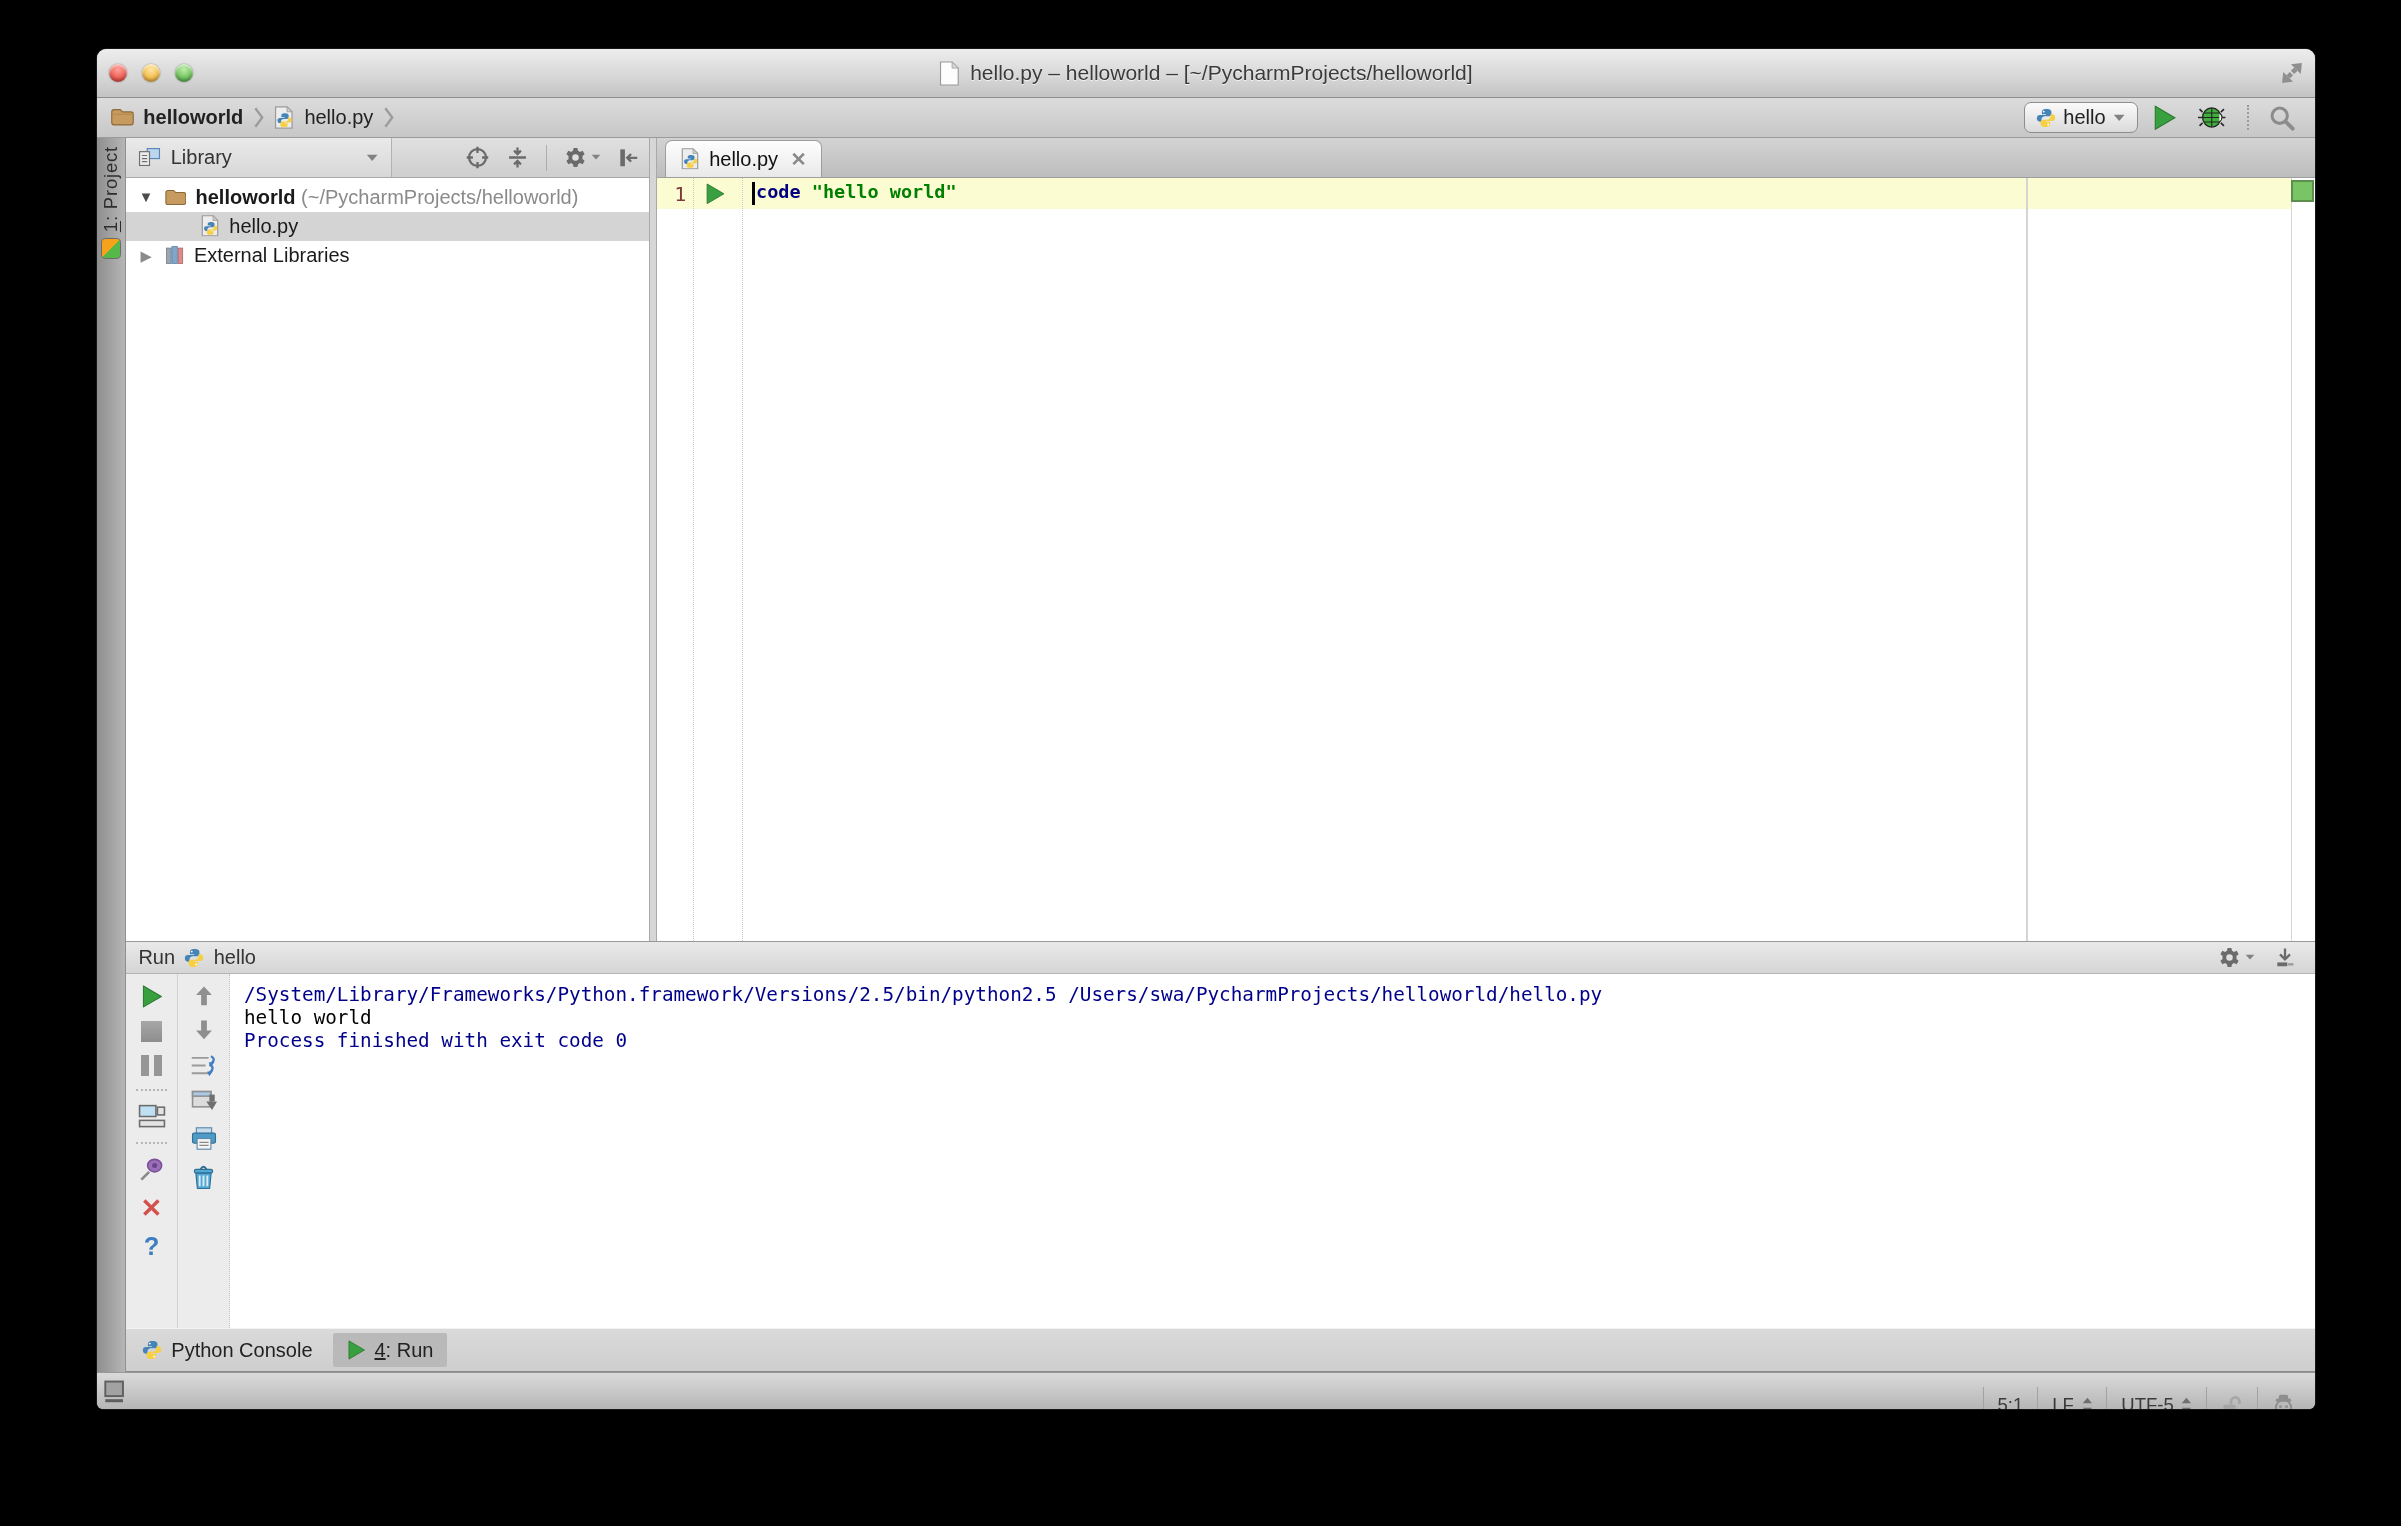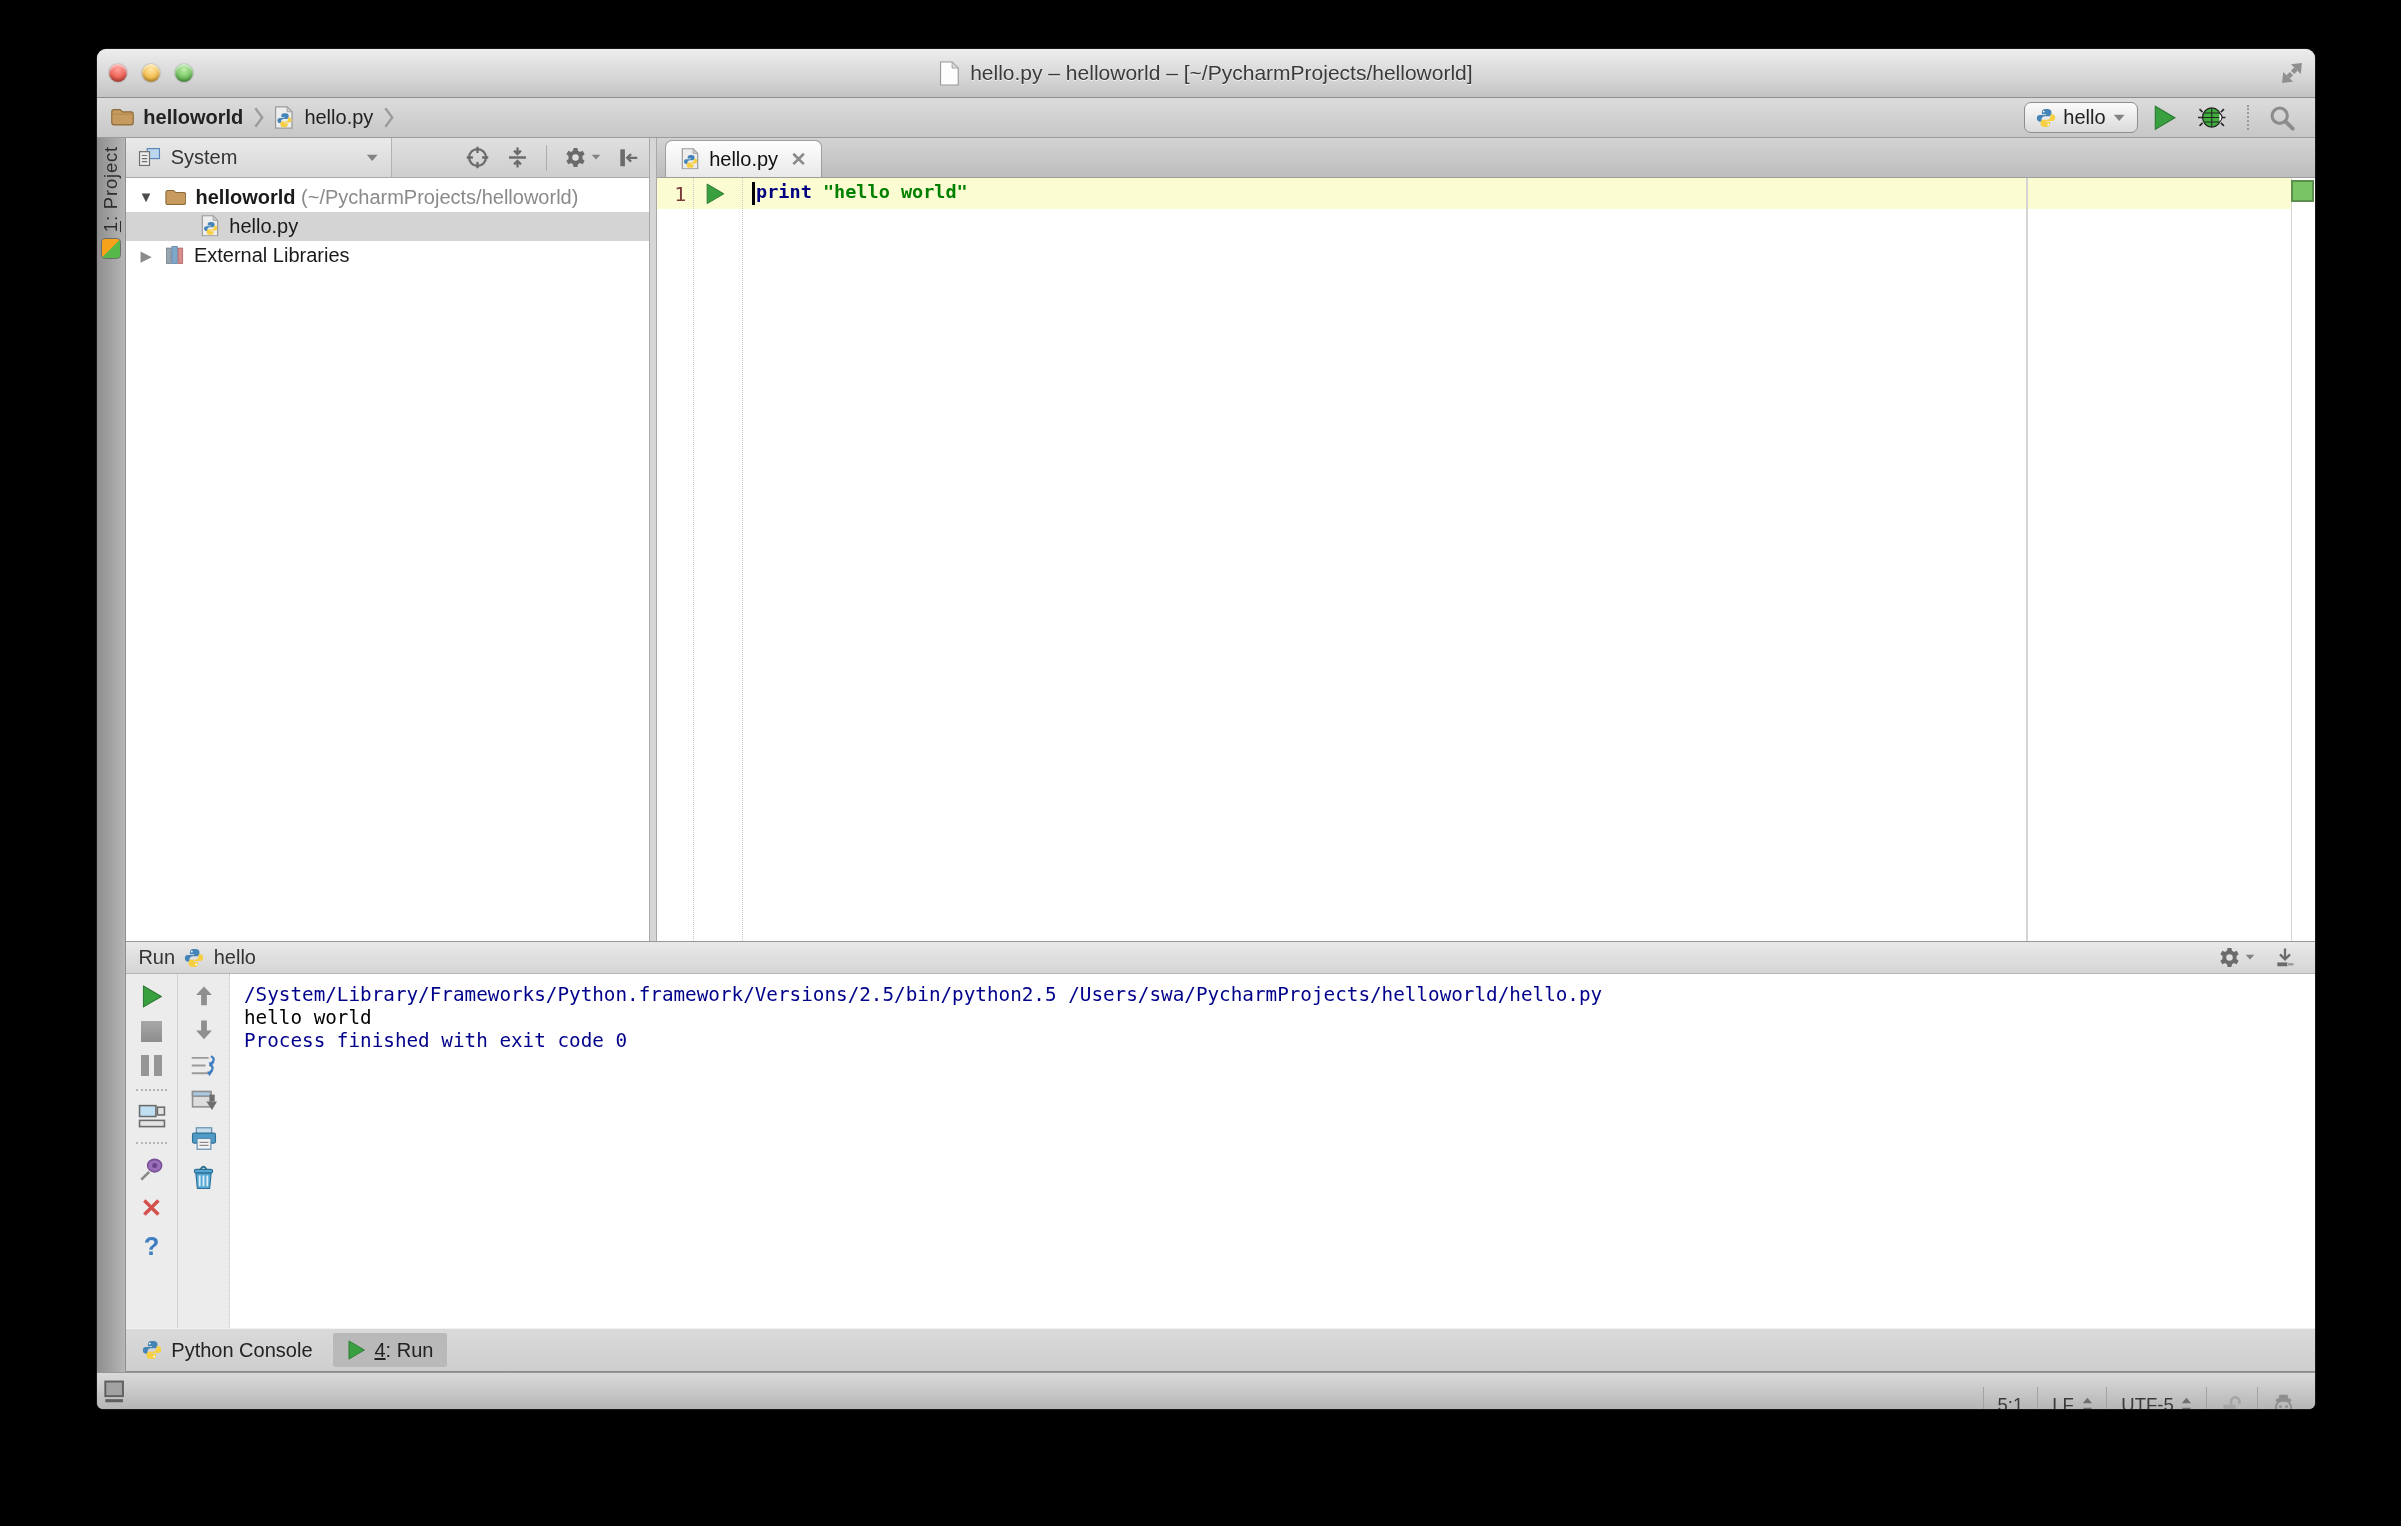--- a/index.html
+++ b/index.html
@@ -272,21 +272,21 @@
       <div class="upper">
 
         <div class="project-panel">
           <div class="panel-header">
             <div class="project-selector">
               <svg class="ico" width="23" height="21.6" viewBox="0 0 30 28">
                 <rect x="12" y="2" width="16" height="13" fill="#bcd6ee" stroke="#5a87b8" stroke-width="1.5"></rect>
                 <rect x="2" y="6" width="13" height="18" fill="#ececec" stroke="#6f6f6f" stroke-width="1.5"></rect>
                 <path d="M5 11h7M5 15h7M5 19h7" stroke="#6f6f6f" stroke-width="1.5"></path>
               </svg>
-              <span>System</span>
+              <span>Library</span>
               <svg class="ico arr" width="12.4" height="7.7" viewBox="0 0 16 10">
                   <use href="#downtri"></use>
                 </svg>
             </div>
             <div class="panel-header-icons">
               <svg class="ico" width="23" height="23" viewBox="0 0 30 30">
                 <circle cx="15" cy="15" r="11" fill="none" stroke="#6b6b6b" stroke-width="3"></circle>
                 <path d="M15 1v8M15 21v8M1 15h8M21 15h8" stroke="#6b6b6b" stroke-width="3"></path>
               </svg>
               <svg class="ico" width="23" height="23" viewBox="0 0 30 30">
@@ -349,21 +349,21 @@
           <div class="editor-body">
             <div class="cur-line"></div>
             <div class="gutter-col-a"></div>
             <div class="gutter-col-b"></div>
             <div class="line-number">1</div>
             <div class="gutter-run">
               <svg class="ico" width="20" height="21.6" viewBox="0 0 26 28">
                   <use href="#runarrow"></use>
                 </svg>
             </div>
-            <div class="code-line"><span class="cursor"></span><span class="kw">print</span><span> </span><span class="str">"hello world"</span></div>
+            <div class="code-line"><span class="cursor"></span><span class="kw">code</span><span> </span><span class="str">"hello world"</span></div>
             <div class="margin-guide"></div>
             <div class="error-stripe">
               <div class="inspection-ok"></div>
             </div>
           </div>
         </div>
       </div>
 
       <div class="run-panel">
         <div class="run-header">

